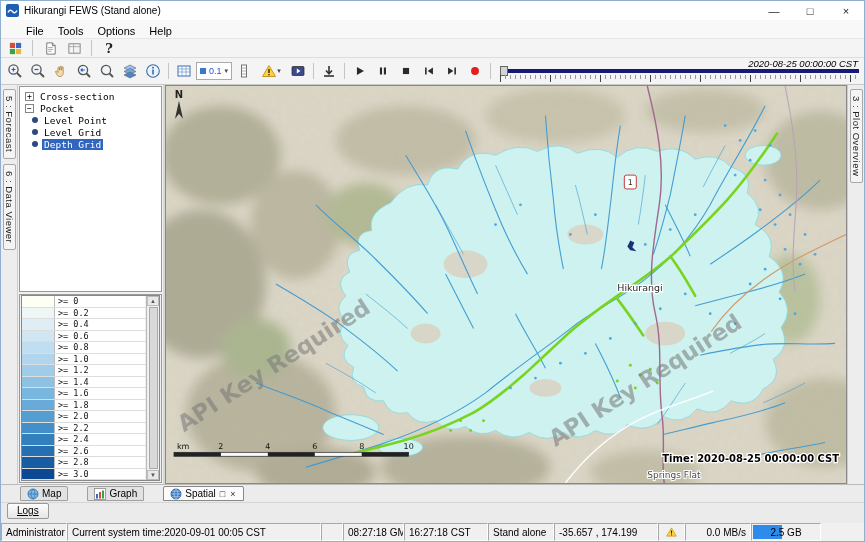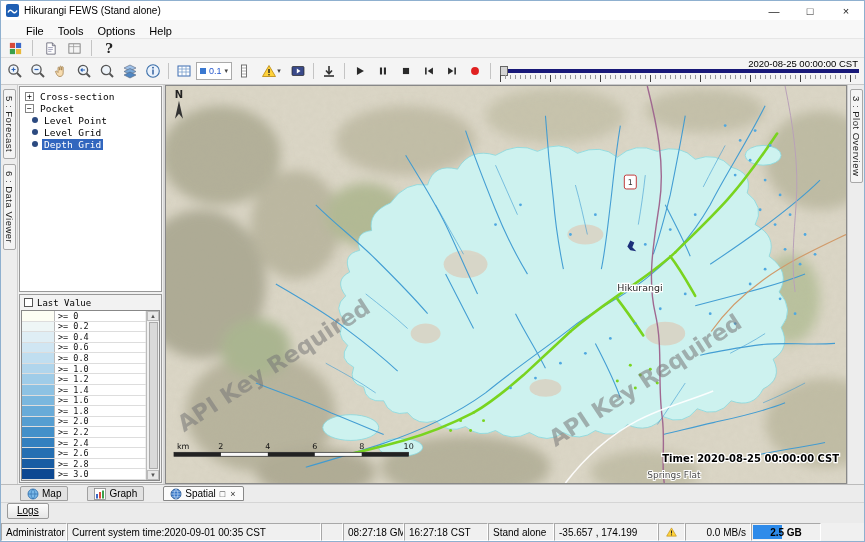--- a/index.html
+++ b/index.html
@@ -42,35 +42,35 @@
 .legend-row{flex:1;display:flex;border-bottom:1px solid #ddd;min-height:0;}
 .swatch{width:33px;border-right:1px solid #bbb;flex:0 0 auto;}
 .legend-label{flex:1;font-family:"DejaVu Sans Mono",monospace;font-size:8.5px;display:flex;align-items:center;padding-left:3px;color:#111;border-right:1px solid #eee;overflow:hidden;}
 .vscroll{width:13px;background:#f0f0f0;border-left:1px solid #bbb;display:flex;flex-direction:column;align-items:center;font-size:6px;color:#555;flex:0 0 auto;}
 .scroll-arrow{height:10px;width:100%;display:flex;align-items:center;justify-content:center;background:#e8e8e8;border:1px solid #bbb;flex:0 0 auto;}
 .vthumb{width:9px;flex:1;margin:1px 0;background:#d9d9d9;border:1px solid #aaa;}
 .map-wrap{flex:1;position:relative;border:1px solid #888;min-width:0;background:#dcd7c7;}
 .map-wrap svg{display:block;width:100%;height:100%;}
 svg text{font-family:"DejaVu Sans",sans-serif;}
 .slider{flex:1;position:relative;height:26px;margin-left:5px;min-width:0;}
-.slider-date{position:absolute;right:3px;top:0;font-size:9.5px;white-space:nowrap;}
+.slider-date{position:absolute;right:3px;top:0;font-size:9.5px;white-space:nowrap;font-style:italic;}
 .slider-bar{position:absolute;left:0;right:2px;top:11px;height:4px;background:#181878;}
 .slider-handle{position:absolute;left:0;top:8px;width:8px;height:10px;background:#d4d4d4;border:1px solid #666;}
 .slider-ruler{position:absolute;left:0;right:2px;top:17px;height:7px;
  background:repeating-linear-gradient(to right,#444 0 1px,transparent 1px 50px),repeating-linear-gradient(to right,#999 0 1px,transparent 1px 5px);
  background-size:100% 7px,100% 4px;background-repeat:no-repeat;}
 .bottom-tabbar{height:18px;background:#ececec;border-top:1px solid #bbb;display:flex;align-items:center;padding-left:3px;gap:3px;flex:0 0 auto;}
 .btab{height:15px;display:flex;align-items:center;gap:3px;padding:0 6px;font-size:10px;border:1px solid #a0a0a0;background:#e2e2e2;border-radius:2px 2px 0 0;margin-left:16px;}
 .btab.active{background:#fbfbfb;border-color:#888;}
 .tab-winbtn{font-size:9px;color:#333;padding:0 1px;}
 .logs-row{height:21px;background:#ebebeb;border-top:1px solid #d5d5d5;display:flex;align-items:flex-start;padding-left:6px;flex:0 0 auto;text-decoration:underline;}
 .logs-btn{font-size:10px;border:1px solid #999;background:linear-gradient(#fdfdfd,#e6e6e6);padding:1px 9px 2px;border-radius:2px;}
 .statusbar{height:18px;display:flex;flex:0 0 auto;background:#f0f0f0;font-size:10px;}
 .scell{border:1px solid;border-color:#a8a8a8 #fff #fff #a8a8a8;display:flex;align-items:center;padding:0 4px;white-space:nowrap;overflow:hidden;flex:0 0 auto;}
-.mem{position:relative;justify-content:center;font-weight:bold;}
+.mem{position:relative;justify-content:center;}
 .mem .fill{position:absolute;left:1px;top:1px;bottom:1px;width:42%;background:#2e8bea;}
 .mem span{position:relative;}
 .warncell{justify-content:center;}
 </style>
 </head>
 <body>
 
 <div class="window">
 
   <div class="titlebar">
@@ -276,24 +276,20 @@
           <span class="dot"></span>
           <span class="tree-label">Level Grid</span>
         </div>
         <div class="tree-row child">
           <span class="dot"></span>
           <span class="tree-label selected">Depth Grid</span>
         </div>
       </div>
 
       <div class="legend-panel">
-        <div class="legend-header">
-          <span class="checkbox"></span>
-          <span>Last Value</span>
-        </div>
         <div class="legend-list">
           <div class="legend-rows">
             <div class="legend-row">
                 <span class="swatch" style="background: rgb(253, 254, 244);"></span>
                 <span class="legend-label">&gt;= 0</span>
               </div>
             <div class="legend-row">
                 <span class="swatch" style="background: rgb(238, 246, 246);"></span>
                 <span class="legend-label">&gt;= 0.2</span>
               </div>
@@ -574,21 +570,21 @@
       <span class="tab-winbtn">×</span>
     </div>
   </div>
 
   <div class="logs-row">
     <button class="logs-btn">Logs</button>
   </div>
 
   <div class="statusbar">
     <div class="scell" style="width:66px;">Administrator</div>
-    <div class="scell" style="width:254px;">Current system time:2020-09-01 00:35 CST</div>
+    <div class="scell" style="width:254px;">Current system time:2020-09-01 00:05 CST</div>
     <div class="scell" style="width:22px;"></div>
     <div class="scell" style="width:61px;">08:27:18 GMT</div>
     <div class="scell" style="width:84px;">16:27:18 CST</div>
     <div class="scell" style="width:66px;">Stand alone</div>
     <div class="scell" style="width:104px;">-35.657 , 174.199</div>
     <div class="scell warncell" style="width:27px;">
       <svg width="13" height="12" viewBox="0 0 16 16">
           <path d="M8 2.5 L14.5 13.5 H1.5 Z" fill="#ffd23a" stroke="#b8860b" stroke-width="0.8"></path>
           <rect x="7.3" y="6" width="1.4" height="4" fill="#222"></rect>
           <circle cx="8" cy="11.7" r="0.8" fill="#222"></circle>

